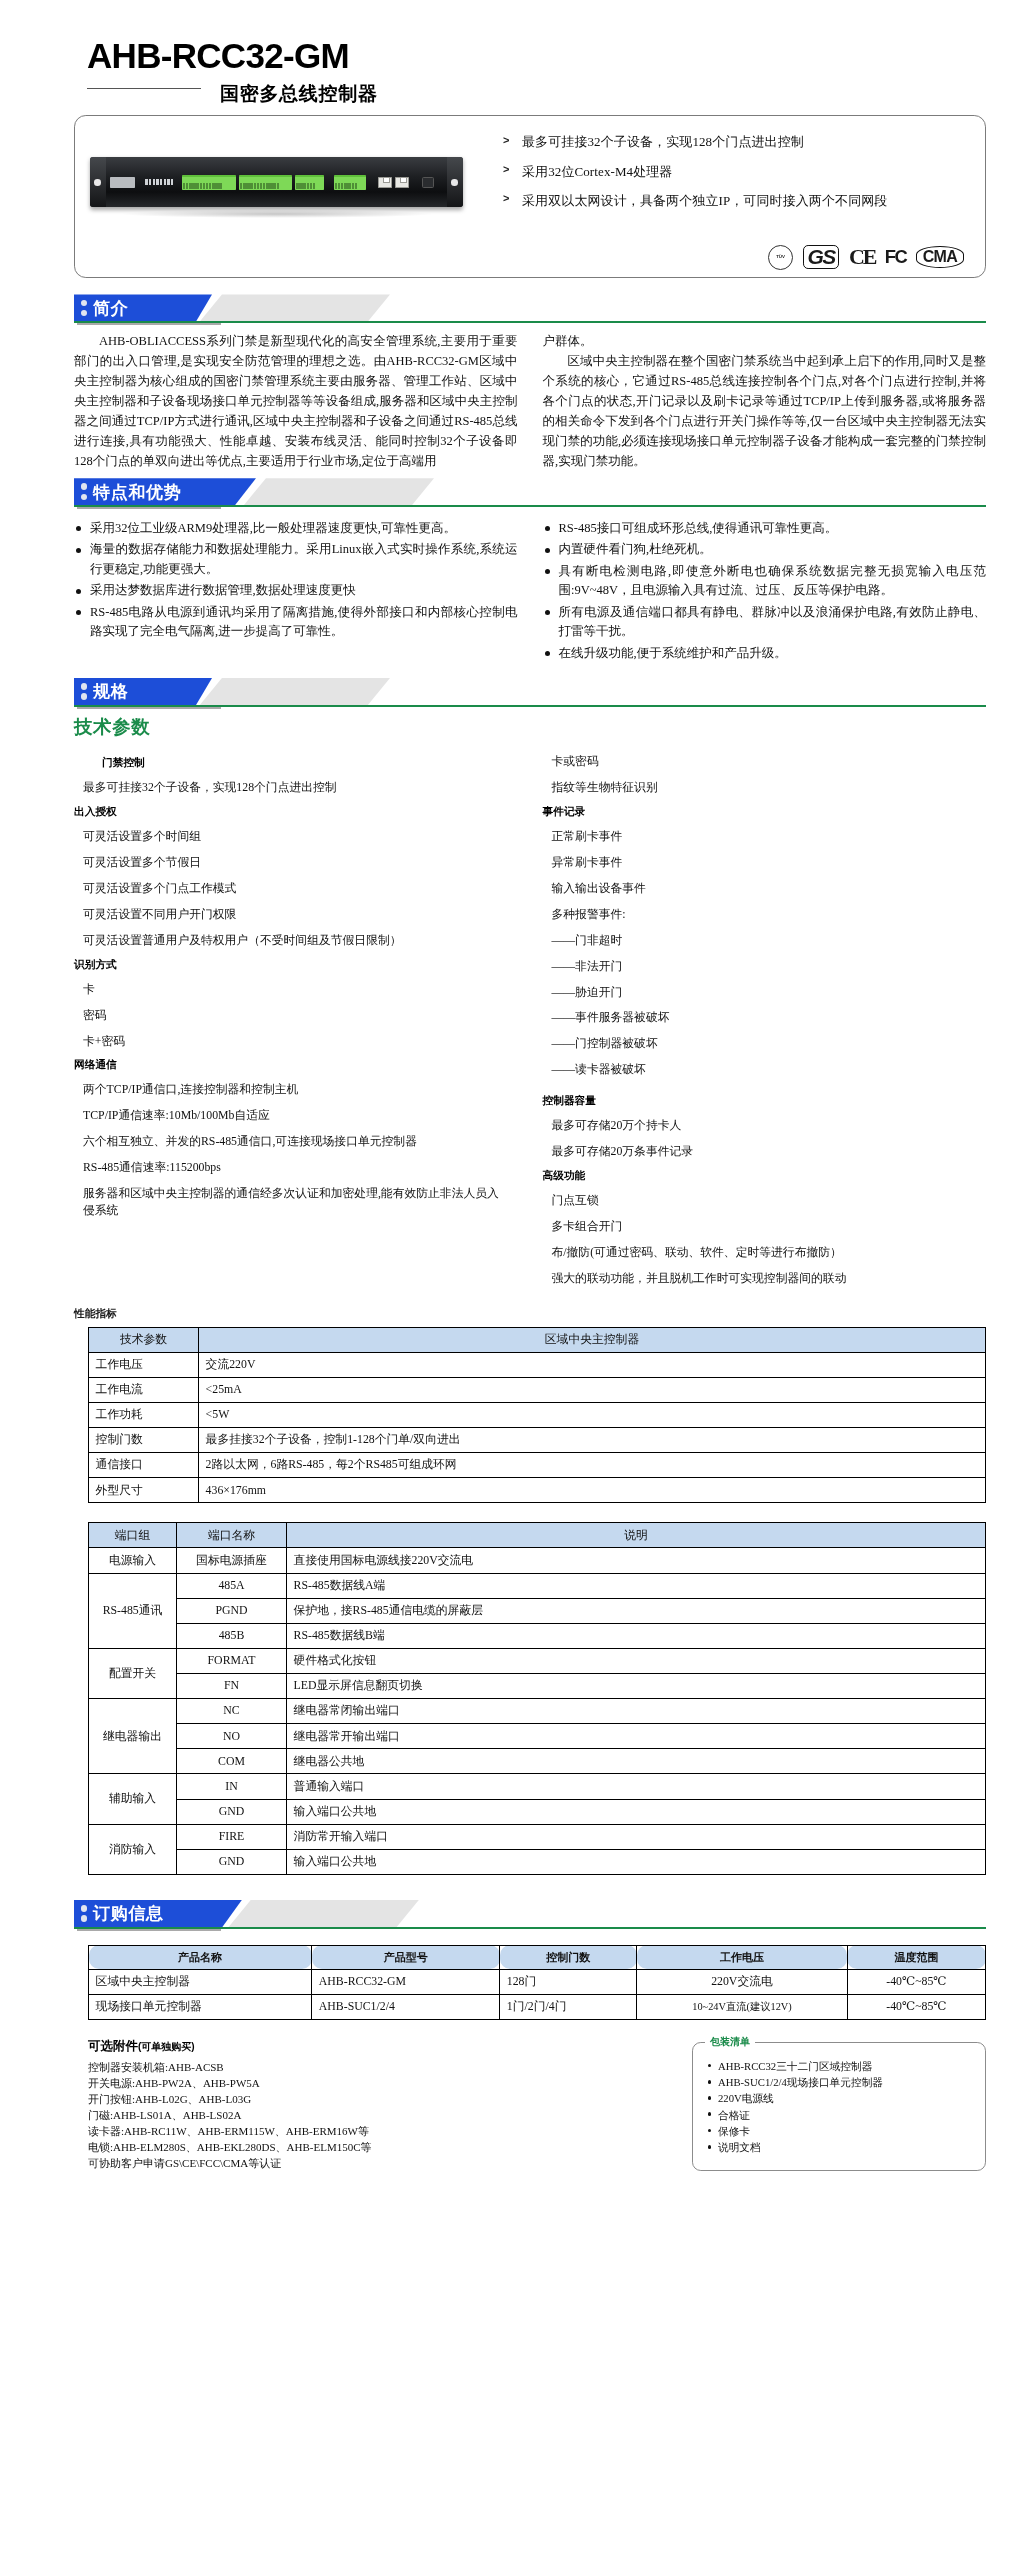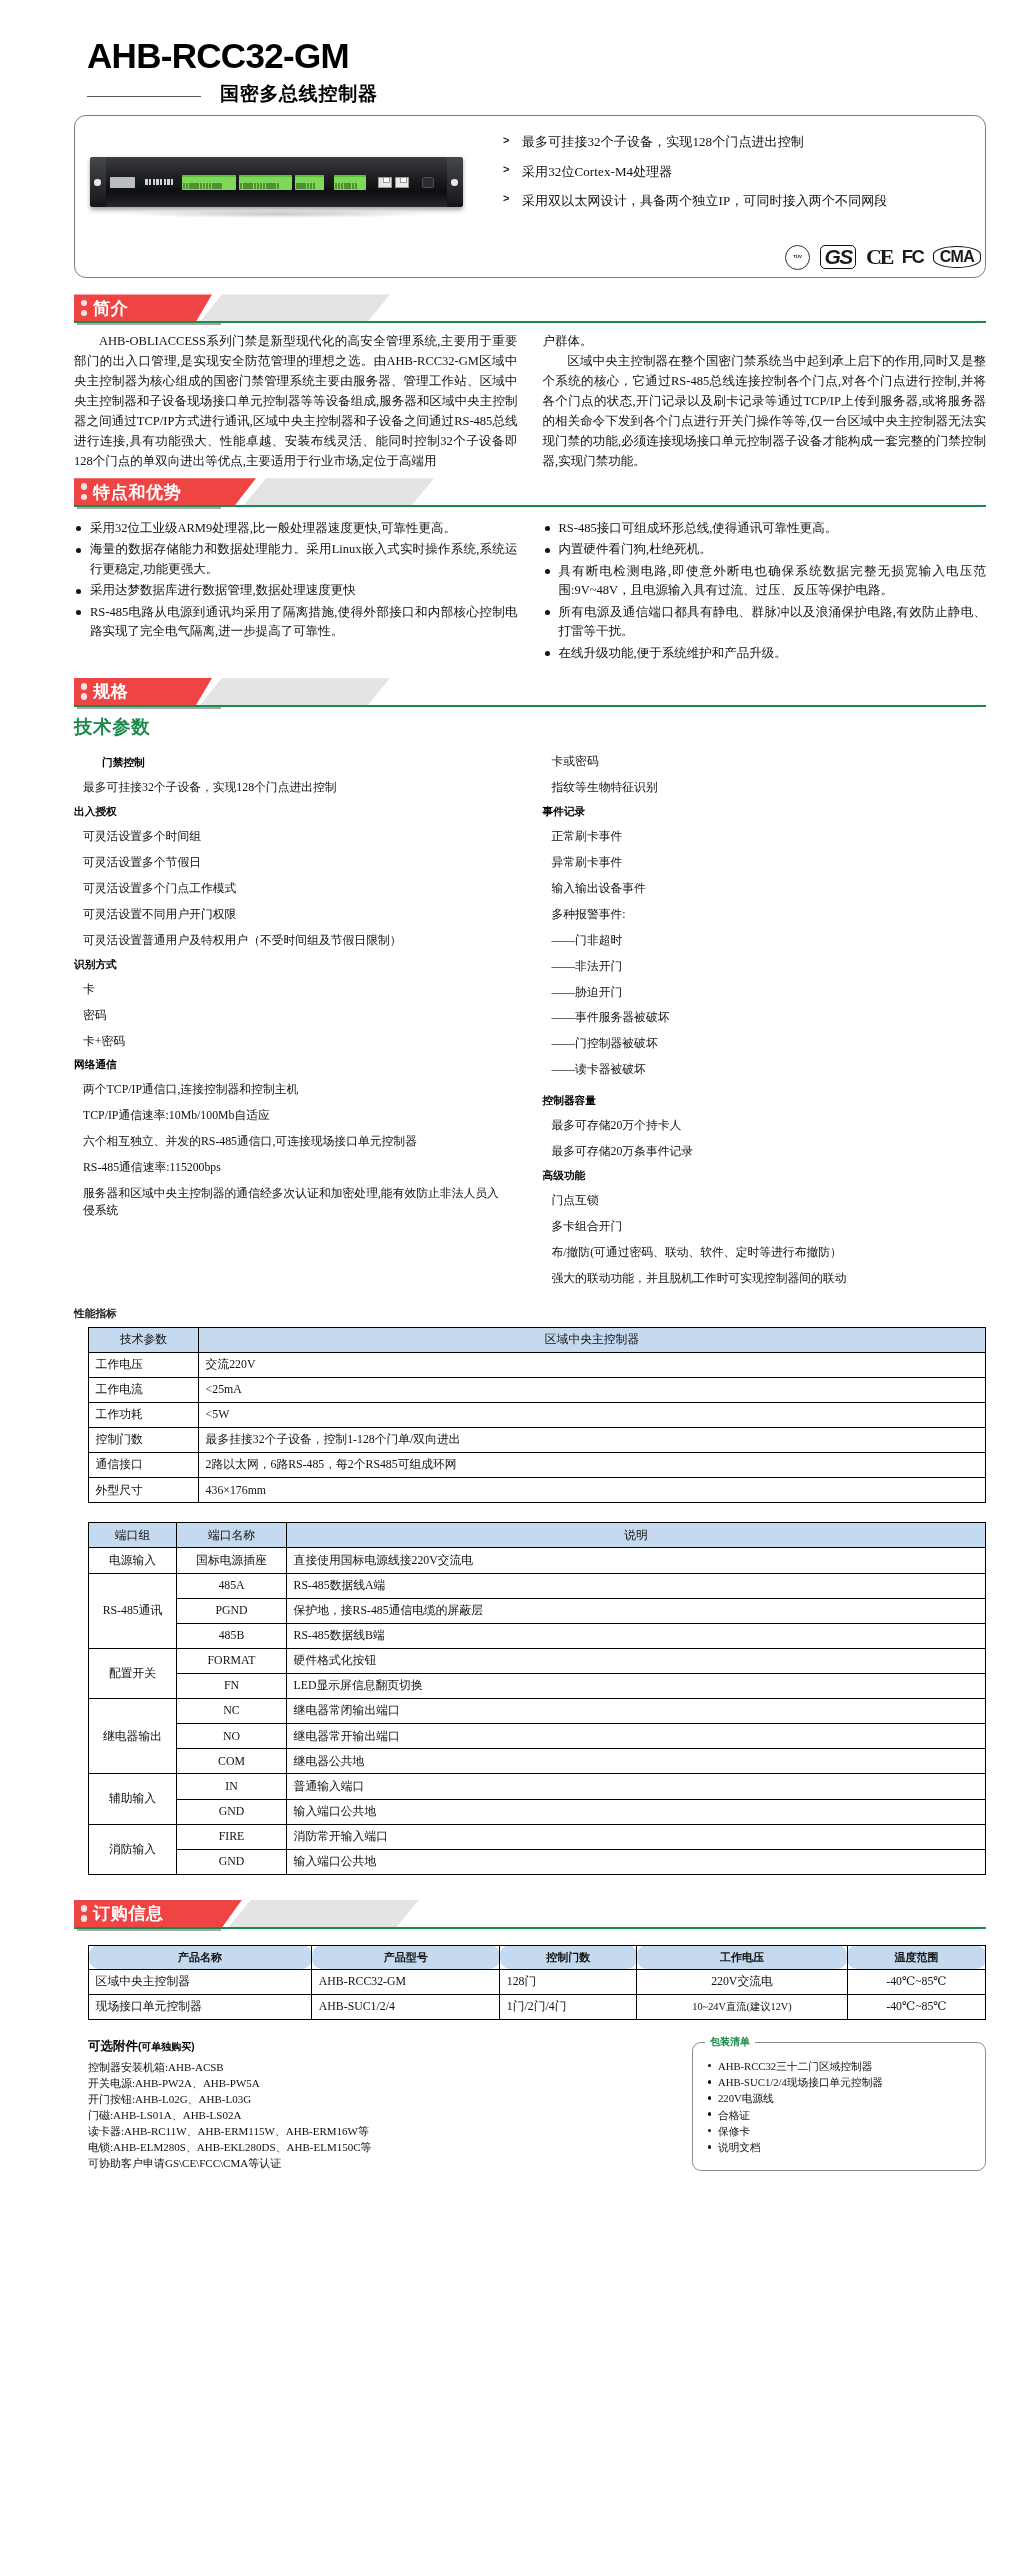--- a/index.html
+++ b/index.html
@@ -14,21 +14,21 @@
   }
   .page { position:relative; width:1029px; height:2072px; padding:0 0; }
 
   
   .hdr { position:relative; padding:38px 44px 0 44px; }
   .prod-code {
     font-family:"Liberation Sans","DejaVu Sans",sans-serif;
     font-weight:bold; font-size:35px; letter-spacing:-0.7px;
     color:#000; line-height:1.05; margin:0 0 5.9px 43px;
   }
-  .sub-wrap { display:flex; align-items:flex-end; margin-left:43px; }
+  .sub-wrap { display:flex; align-items:center; margin-left:43px; }
   .sub-rule { flex:0 0 114px; height:0; border-bottom:1.5px solid #555; margin-bottom:9.6px; }
   .prod-sub {
     font-family:"Liberation Sans","DejaVu Sans",sans-serif;
     font-weight:bold; font-size:19px; color:#000; margin-left:19px;
     letter-spacing:0.7px;
   }
 
   
   .hero {
     margin:8.8px 43px 0 74px;
@@ -84,41 +84,41 @@
     padding-left:19px; position:relative; letter-spacing:0.1px;
   }
   .hero-bullets li .chev {
     position:absolute; left:0; top:-0.7px;
     font-family:"Liberation Sans","DejaVu Sans",sans-serif;
     font-weight:bold; font-size:11px; color:#222;
   }
 
   
   .certs {
-    position:absolute; right:4px; bottom:7.4px;
+    position:absolute; right:21px; bottom:7.4px;
     display:flex; align-items:center; gap:9.6px;
   }
   .cert { color:#1a1a1a; font-family:"Liberation Sans","DejaVu Sans",sans-serif;}
   .cert-tuv {
     border:1.1px solid #333; border-radius:50%;
     width:25px;height:25px;display:flex;flex-direction:column;
     align-items:center;justify-content:center;font-size:4.4px;font-weight:bold;line-height:1.1;
   }
   .cert-gs { font-size:21px; font-weight:bold; font-style:italic; letter-spacing:-1.5px;
              border:1.5px solid #111; border-radius:5.1px; padding:0 3.7px; line-height:1.05;}
   .cert-ce { font-size:22px; font-weight:bold; letter-spacing:-2.2px; font-family:"Liberation Serif",serif;}
   .cert-fcc{ font-size:18.4px; font-weight:bold; letter-spacing:-1.5px;}
   .cert-cma{ font-size:16px; font-weight:bold; border:1.5px solid #111; border-radius:50%/40%;
              padding:0.7px 5.9px; letter-spacing:-0.7px;}
 
   
   .band { margin:0 43px 0 74px; position:relative; height:29px; }
   .band-green {
     position:absolute; left:0; top:0; height:28px; width:138px;
-    background:#ef4444;
+    background:#1d4ed8;
     display:flex; align-items:center; padding-left:19px;
     color:#fff; font-family:"Liberation Sans","DejaVu Sans",sans-serif;
     font-weight:bold; font-size:17px; letter-spacing:0.7px;
     clip-path:polygon(0 0, 100% 0, 88% 100%, 0 100%);
   }
   .band-grey {
     position:absolute; left:125px; top:0; height:28px; width:191px;
     background:#e4e4e4;
     clip-path:polygon(12% 0, 100% 0, 88% 100%, 0 100%);
   }

